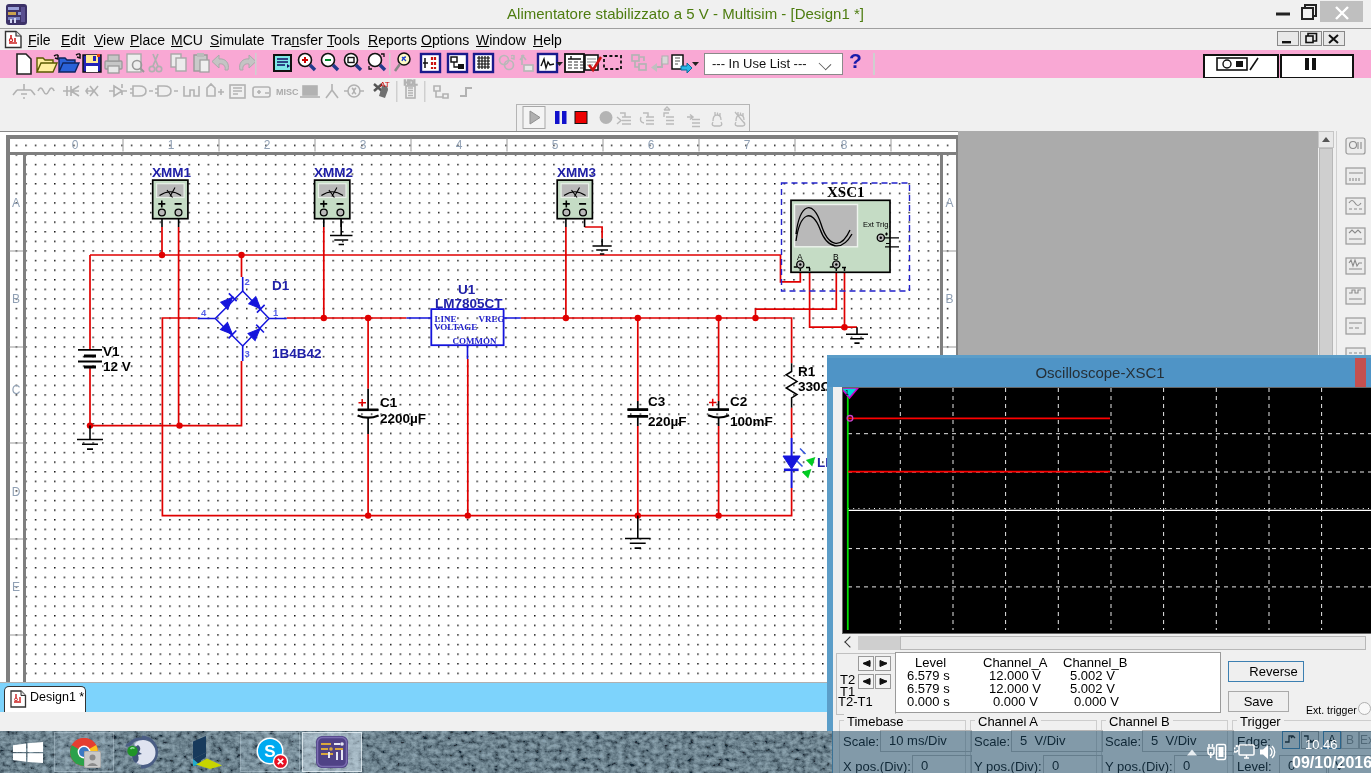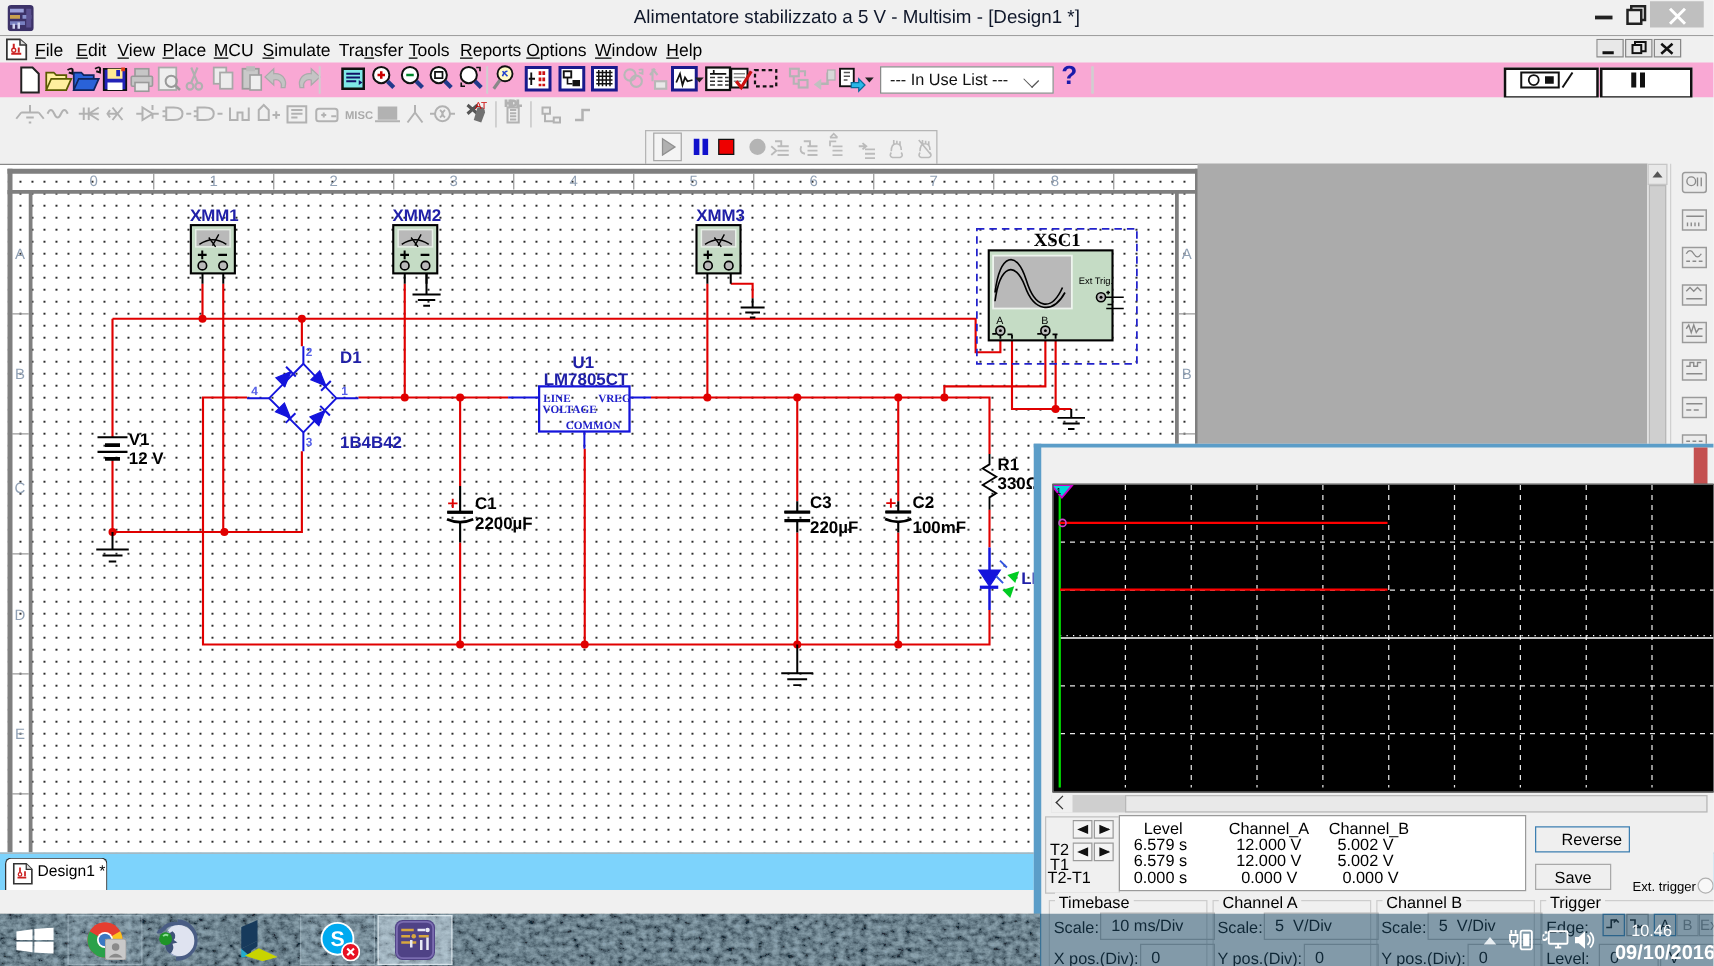--- a/index.html
+++ b/index.html
@@ -1,21 +1,21 @@
 <!DOCTYPE html>
 <html><head>
 <meta charset="utf-8">
 <style>
   html,body{margin:0;padding:0;}
   #screen{position:relative;width:1371px;height:773px;overflow:hidden;
     font-family:"Liberation Sans",sans-serif;background:#f0f0f0;}
   .abs{position:absolute;}
   
   #titlebar{left:0;top:0;width:1371px;height:28px;background:#f0f0f0;border-bottom:1px solid #9f9f9f;}
-  #title-text{left:0;top:5px;width:1371px;text-align:center;font-size:15px;color:#0f172a;}
+  #title-text{left:0;top:5px;width:1371px;text-align:center;font-size:15px;color:#4d7c0f;}
   #menubar{left:0;top:29px;width:1371px;height:21px;background:#f0f0f0;}
   .menu-item{position:absolute;top:3px;font-size:14px;color:#000;}
   .menu-item u{text-decoration:underline;}
   #toolbar1{left:0;top:50px;width:1371px;height:28px;background:#f9a8d4;}
   #toolbar2{left:0;top:78px;width:1371px;height:27px;background:#f0f0f0;}
   #simbar{left:516px;top:104px;width:232px;height:27px;background:#f0f0f0;border:1px solid #b5b5b5;}
   #rowsim{left:0;top:105px;width:1371px;height:26px;background:#f0f0f0;}
   
   #workspace{left:0;top:131px;width:1318px;height:551px;background:#ffffff;}
   #graybg{left:958px;top:131px;width:360px;height:551px;background:#ababab;}
@@ -622,20 +622,23 @@
       <path d="M4 12 h7 M6 4 v4 M10 7 v4" stroke="#cc2222" stroke-width="1.4" fill="none"></path>
       <circle cx="6" cy="9.5" r="1.4" fill="none" stroke="#cc2222" stroke-width="1"></circle>
     </svg>
     <div class="abs" style="left:30px;top:8px;font-size:12.5px;color:#000;">Design1 *</div>
   </div>
   <div id="statusstrip" class="abs"></div>
 
   <div id="scope" class="abs">
     <div class="abs" style="left:0;top:0;width:544px;height:3px;background:#5b9dc8;"></div>
     <div class="abs" style="left:0;top:0;width:6px;height:418px;background:#5b9dc8;"></div>
+    <div id="scope-title" class="abs">
+        <div class="t">Oscilloscope-XSC1</div>
+      </div>
     <div class="abs" style="left:528px;top:3px;width:11px;height:29px;background:#c45050;"></div>
 
     <div class="abs" style="left:15px;top:32px;width:530px;height:245px;background:#000;border:1px solid #666;"></div>
     <svg class="abs" style="left:16px;top:33px" width="528" height="243" viewBox="843 389 528 243">
       <g stroke="#e8e8e8" stroke-width="1" stroke-dasharray="4 4" fill="none">
         <path d="M848 434.7 H1372 M848 473 H1372 M848 549.6 H1372 M848 587.9 H1372"></path>
         <path d="M900.3 389 V631 M953 389 V631 M1005.6 389 V631 M1058.3 389 V631 M1111 389 V631 M1163.6 389 V631 M1216.3 389 V631 M1269 389 V631 M1321.6 389 V631"></path>
       </g>
       <path d="M848 511.3 H1372" stroke="#ffffff" stroke-width="1.2"></path>
       <path d="M848 509.5 H1372" stroke="#ffffff" stroke-width="1" stroke-dasharray="1 4.2"></path>

